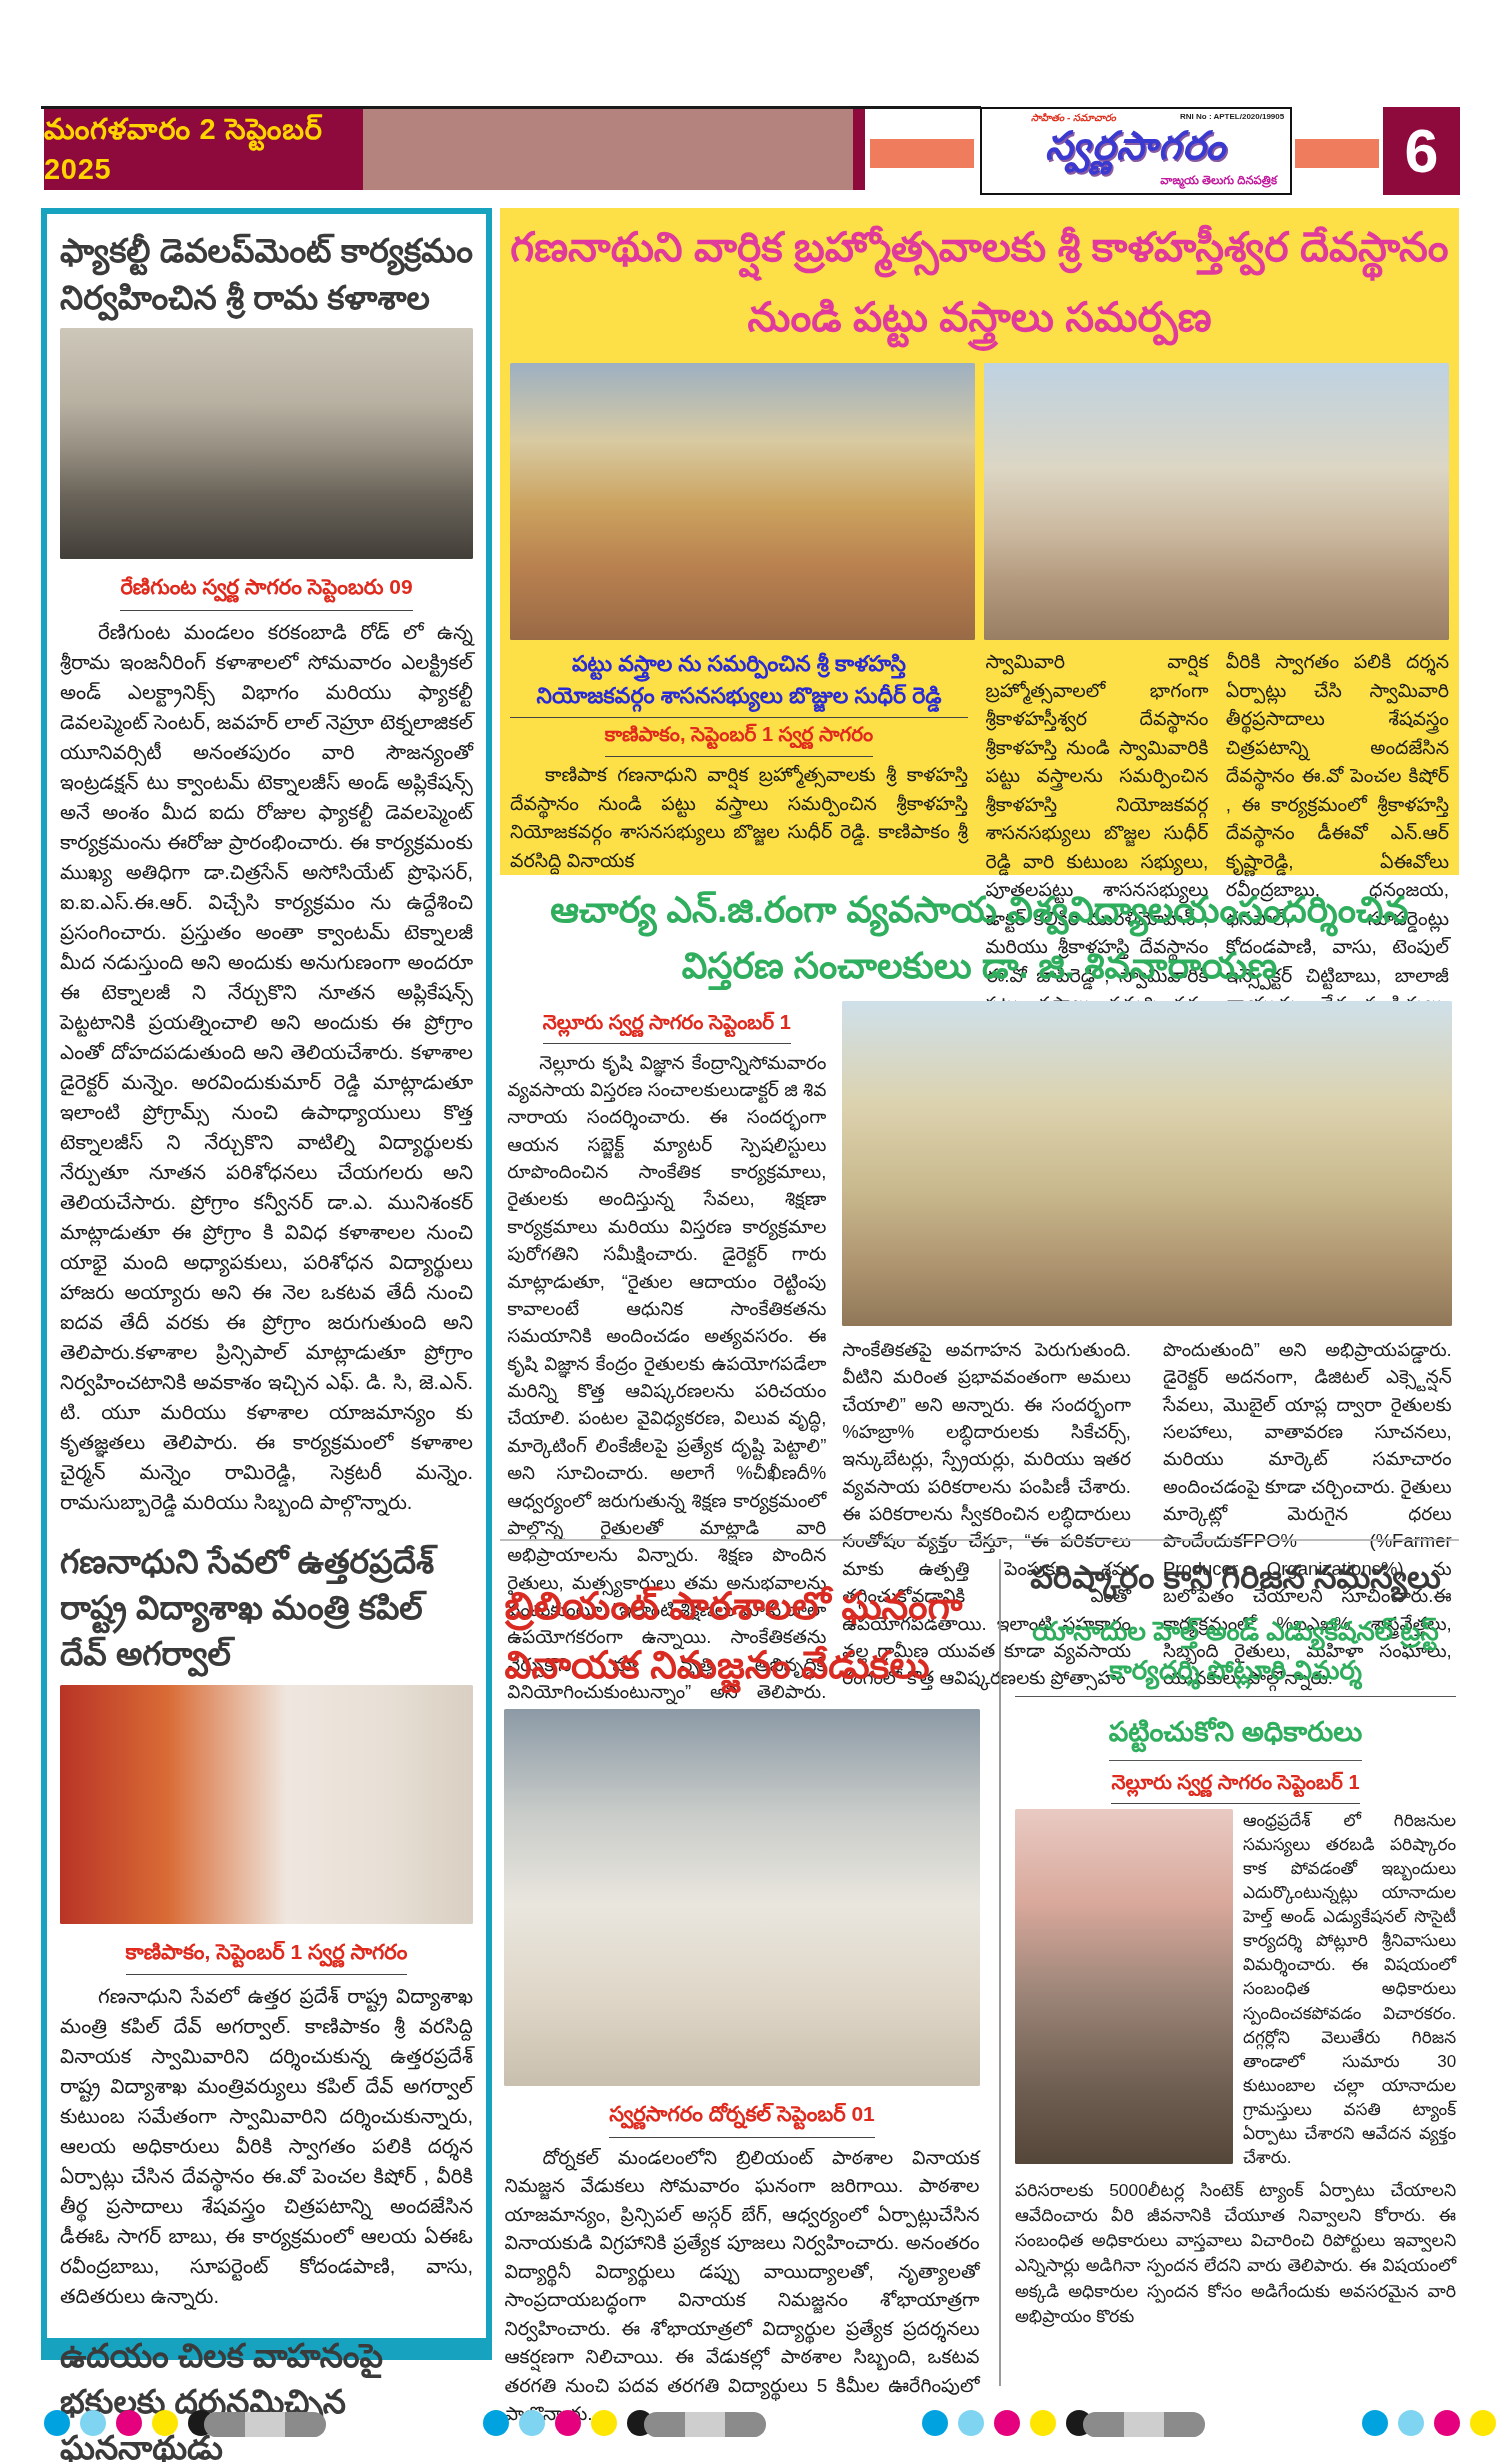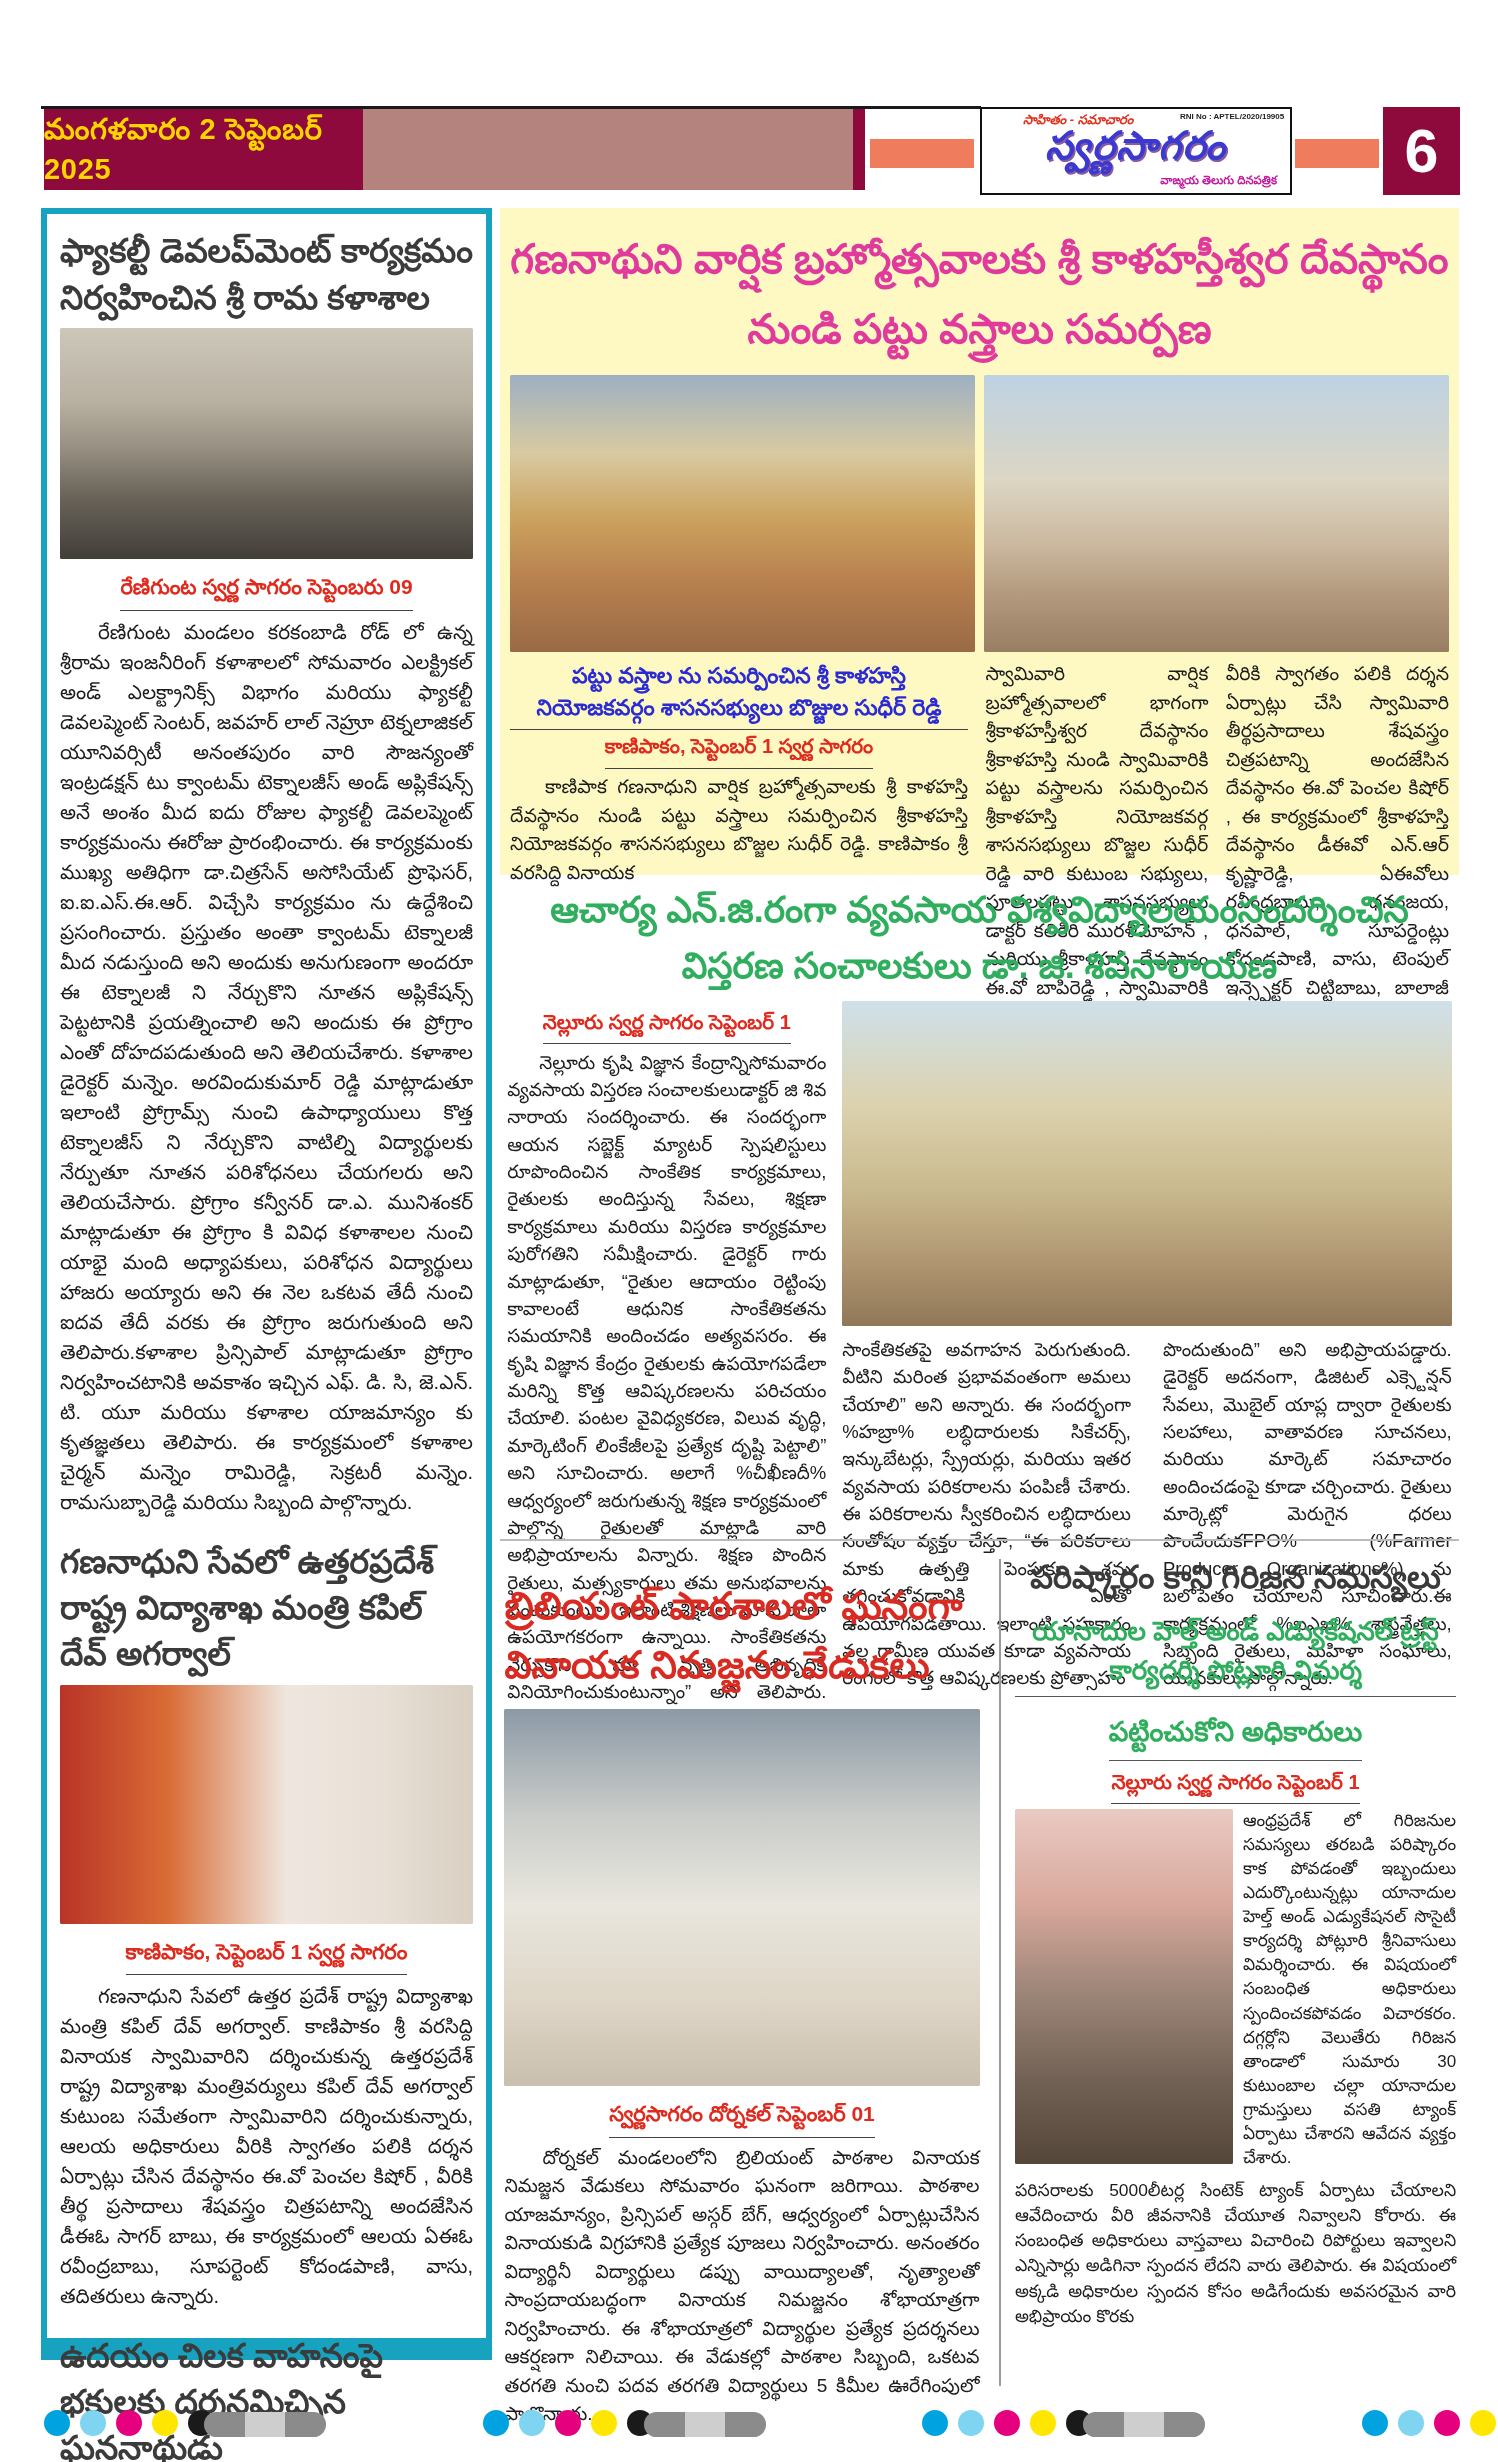--- a/index.html
+++ b/index.html
@@ -8,39 +8,39 @@
   
   .hdr-topline{position:absolute;left:41px;top:106px;width:940px;height:2.9px;background:#1a1a1a;}
   .date-box{position:absolute;left:44px;top:109px;width:319px;height:81px;background:#8f0a3c;
             display:flex;align-items:center;justify-content:center;}
   .date-box span{color:#ffd400;font-size:29px;font-weight:bold;letter-spacing:0.7px;}
   .mauve-band{position:absolute;left:363px;top:109px;width:490px;height:81px;background:#b5837e;}
   .maroon-strip{position:absolute;left:853px;top:109px;width:11.6px;height:81px;background:#8f0a3c;}
   .salmon-dash{position:absolute;top:139px;height:29px;background:#ef7c5d;}
   .masthead{position:absolute;left:980px;top:107px;width:312px;height:88px;background:#ffffff;
             border:2.9px solid #111;box-sizing:border-box;}
-  .mast-tag-top{position:absolute;left:41px;top:2.9px;font-size:13px;color:#e0311e;font-weight:bold;font-style:italic;}
+  .mast-tag-top{position:absolute;left:49px;top:2.9px;font-size:10px;color:#e0311e;font-weight:bold;font-style:italic;}
   .mast-rni{position:absolute;right:5.8px;top:2.9px;font-size:8px;color:#222;font-weight:bold;}
   .mast-title{position:absolute;left:0;top:14.5px;width:100%;text-align:center;font-size:39px;font-weight:bold;
               color:#3a3ad0;text-shadow:1.5px 1.5px 0 #8a5aa0;letter-spacing:1.5px;font-style:italic;}
   .mast-tag-bot{position:absolute;right:13px;bottom:2.9px;font-size:11.6px;color:#c21a9e;font-weight:bold;}
   .pagenum-box{position:absolute;left:1383px;top:107px;width:77px;height:88px;background:#8f0a3c;
                display:flex;align-items:center;justify-content:center;}
   .pagenum-box span{color:#fff;font-size:61px;font-weight:bold;}
   
   .left-col{position:absolute;left:41px;top:208px;width:451px;height:2152px;box-sizing:border-box;
             border:6.5px solid #17a2bf;border-bottom-width:22px;background:#fff;padding:4.4px 13px 0 13px;}
   .headline-dark{font-size:33px;line-height:1.4;font-weight:bold;color:#3b3b3b;text-align:left;margin:10px 0 7.3px 0;}
   .photo{width:100%;border-radius:1.5px;}
   .dateline{text-align:center;margin:16px 0 5.8px 0;}
   .dateline span{display:inline-block;color:#e02a1e;font-size:21px;font-weight:bold;
                  border-bottom:1.5px solid #444;padding-bottom:5.8px;}
   .body-txt{font-size:20px;line-height:1.5;text-align:justify;color:#1c1c1c;margin:2.9px 0 0 0;text-indent:38px;}
   
-  .pink-box{position:absolute;left:500px;top:208px;width:959px;height:667px;background:#fef9c3;box-sizing:border-box;padding:13px 10px;}
+  .pink-box{position:absolute;left:500px;top:208px;width:959px;height:667px;background:#fde047;box-sizing:border-box;padding:1px 10px;}
   .pink-headline{font-size:41px;line-height:1.7;font-weight:bold;color:#e03a9d;text-align:center;margin-top:4.4px;}
   .pink-photos{display:flex;gap:8.7px;margin-top:10px;}
   .pink-photos .photo{height:277px;}
   .pink-cols{display:flex;gap:17.4px;margin-top:8.7px;}
   .caption-blue{color:#2b2bd5;font-size:22px;font-weight:bold;text-align:center;line-height:1.45;
                 border-bottom:1.5px solid #444;padding-bottom:4.4px;}
   .dateline2{text-align:center;margin:5.8px 0 4.4px 0;}
   .dateline2 span{display:inline-block;color:#e02a1e;font-size:20px;font-weight:bold;border-bottom:1.5px solid #444;padding-bottom:4.4px;}
   .pink-body{font-size:19px;line-height:1.5;text-align:justify;color:#1c1c1c;}
   

